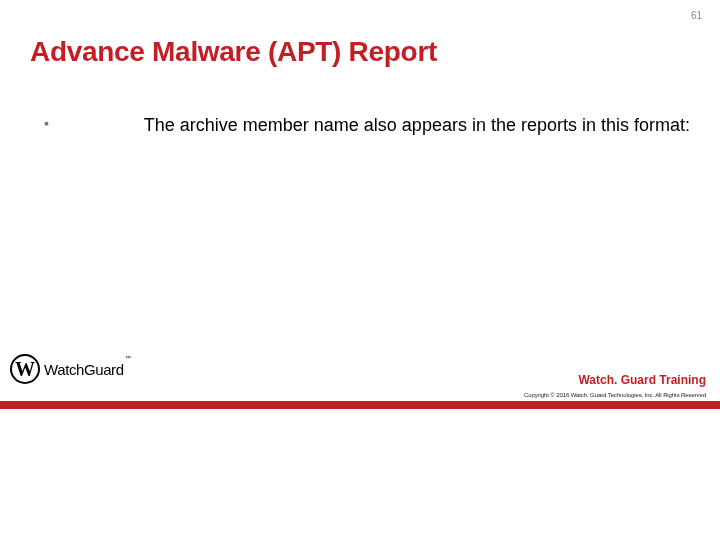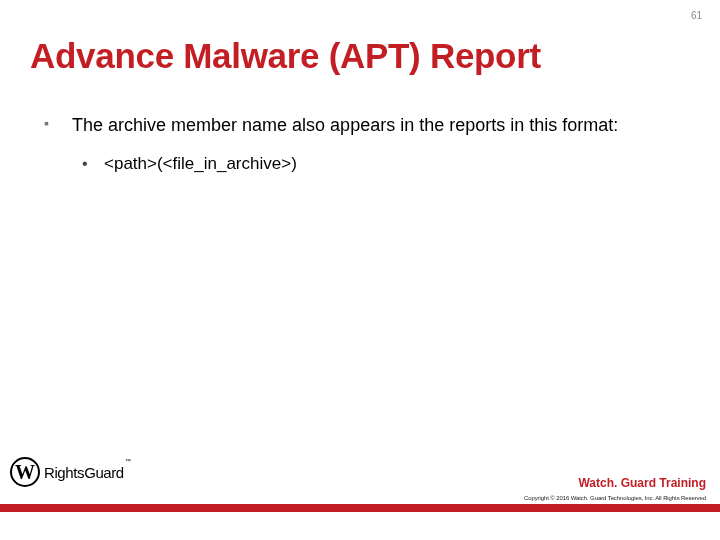--- a/index.html
+++ b/index.html
@@ -1,22 +1,22 @@
 <!DOCTYPE html>
 <html><head>
   <meta charset="utf-8">
   <style>
     * { margin: 0; padding: 0; box-sizing: border-box; }
     html, body { width: 720px; height: 540px; font-family: Arial, Helvetica, sans-serif; background: #fff; overflow: hidden; }
-    .slide { position: relative; width: 720px; height: 512px; background: #fff; }
+    .slide { position: relative; width: 720px; height: 409px; background: #fff; }
     .page-num { position: absolute; top: 10px; right: 18px; font-size: 10px; color: #888; }
-    .title { position: absolute; top: 36px; left: 30px; color: #c41e25; font-weight: bold; font-size: 35px; letter-spacing: -0.3px; }
+    .title { position: absolute; top: 36px; left: 30px; color: #c41e25; font-weight: bold; font-size: 28px; letter-spacing: -0.3px; }
     .content { position: absolute; top: 112px; left: 42px; right: 30px; font-size: 18px; color: #000; line-height: 1.45; }
     .content ul { list-style: none; }
-    .content > ul > li { position: relative; padding-left: 30px; margin-bottom: 14px; }
+    .content > ul > li { position: relative; padding-left: 30px; margin-bottom: 14px; text-align: right; }
     .content > ul > li::before { content: "▪"; position: absolute; left: 2px; top: 1px; font-size: 14px; color: #777; }
     .sub { margin-top: 14px; margin-left: 6px; }
     .sub > li { position: relative; padding-left: 26px; margin-bottom: 18px; font-size: 17px; }
     .sub > li::before { content: "•"; position: absolute; left: 4px; top: 0; color: #444; font-size: 16px; }
     .footer { position: absolute; left: 0; right: 0; bottom: 0; }
     .footer-top { display: flex; align-items: flex-end; justify-content: space-between; padding: 0 14px 4px 10px; }
     .logo { width: 150px; height: 36px; display: flex; align-items: center; }
     .training-label { font-size: 12px; color: #c41e25; font-weight: 600; }
     .copyright-row { background: #fff; text-align: right; padding: 1px 14px 3px 0; font-size: 6px; color: #222; letter-spacing: -0.1px; }
     .red-bar { height: 8px; background: #c41e25; width: 100%; }
@@ -36,36 +36,33 @@
 
   <div class="page-num">61</div>
 
   <h1 class="title">Advance Malware (APT) Report</h1>
 
   <div class="content">
     <ul>
       <li>
         <span>The archive member name also appears in the reports in this format:</span>
         <ul class="sub">
-          <li>
-            <span>&lt;path&gt;(&lt;file_in_archive&gt;)</span>
-          </li>
         </ul>
       </li>
     </ul>
   </div>
 
   <div class="footer">
     <div class="footer-top">
       <div class="logo">
         <div class="logo-mark">
           <span class="logo-w">W</span>
         </div>
         <span class="logo-text">
-          <span class="light">Rights</span><span class="bold">Guard</span><span class="logo-tm">™</span>
+          <span class="light">Watch</span><span class="bold">Guard</span><span class="logo-tm">™</span>
         </span>
       </div>
       <div class="training-label">Watch. Guard Training</div>
     </div>
     <div class="copyright-row">Copyright © 2016 Watch. Guard Technologies, Inc. All Rights Reserved</div>
     <div class="red-bar"></div>
   </div>
 
 </div>
 

